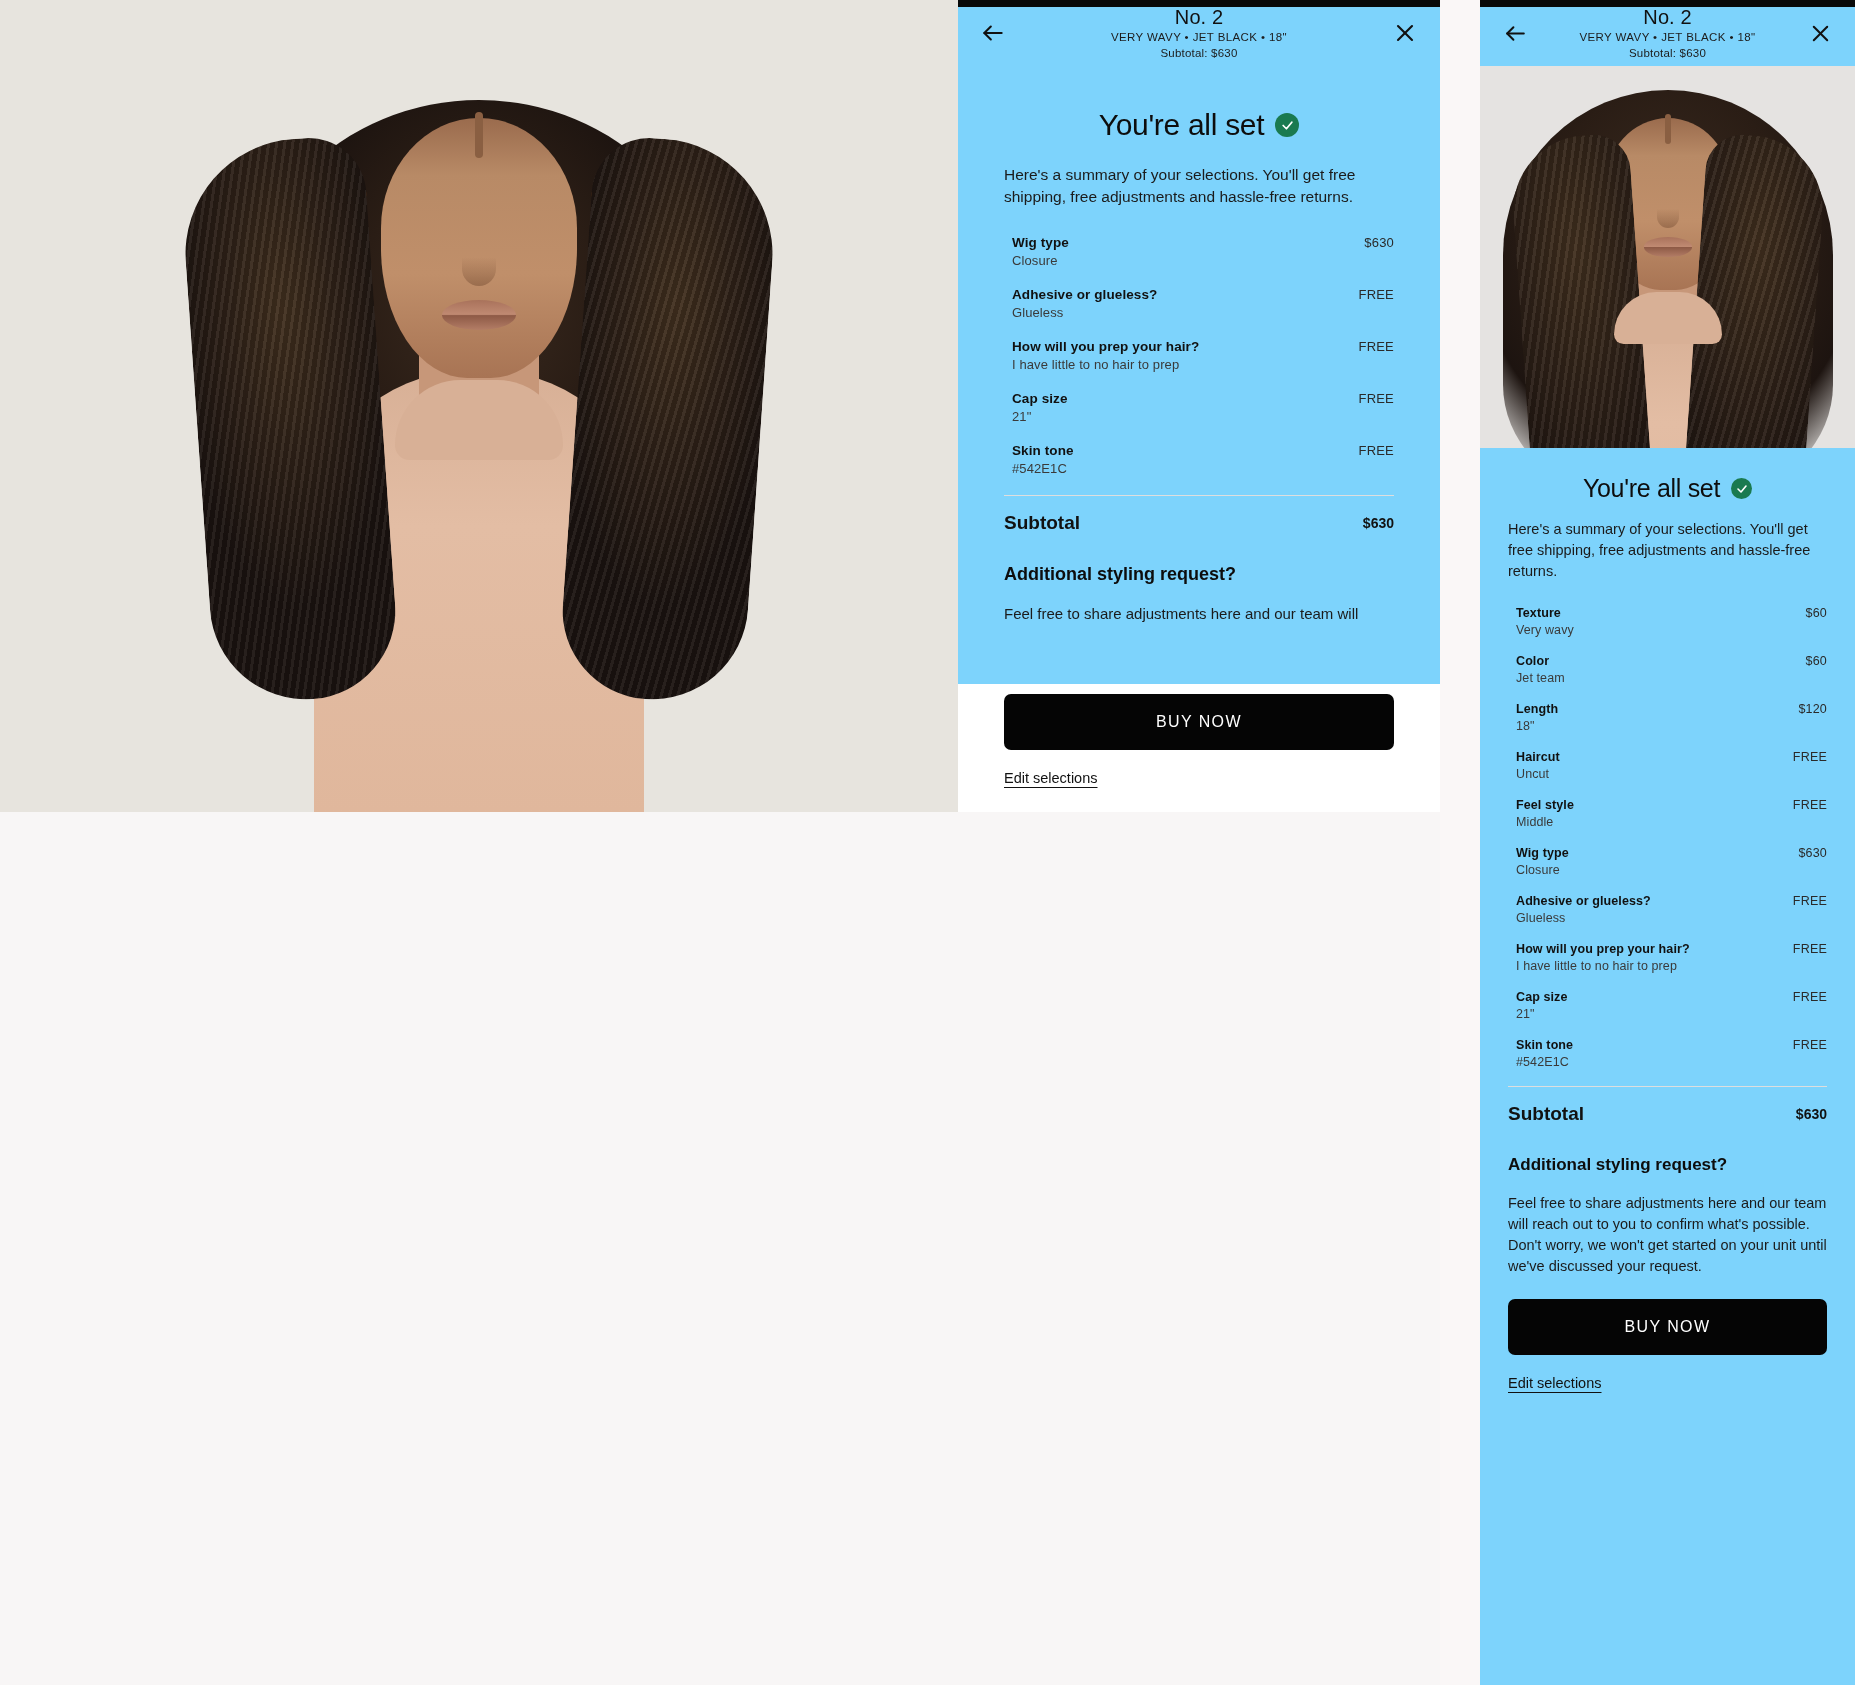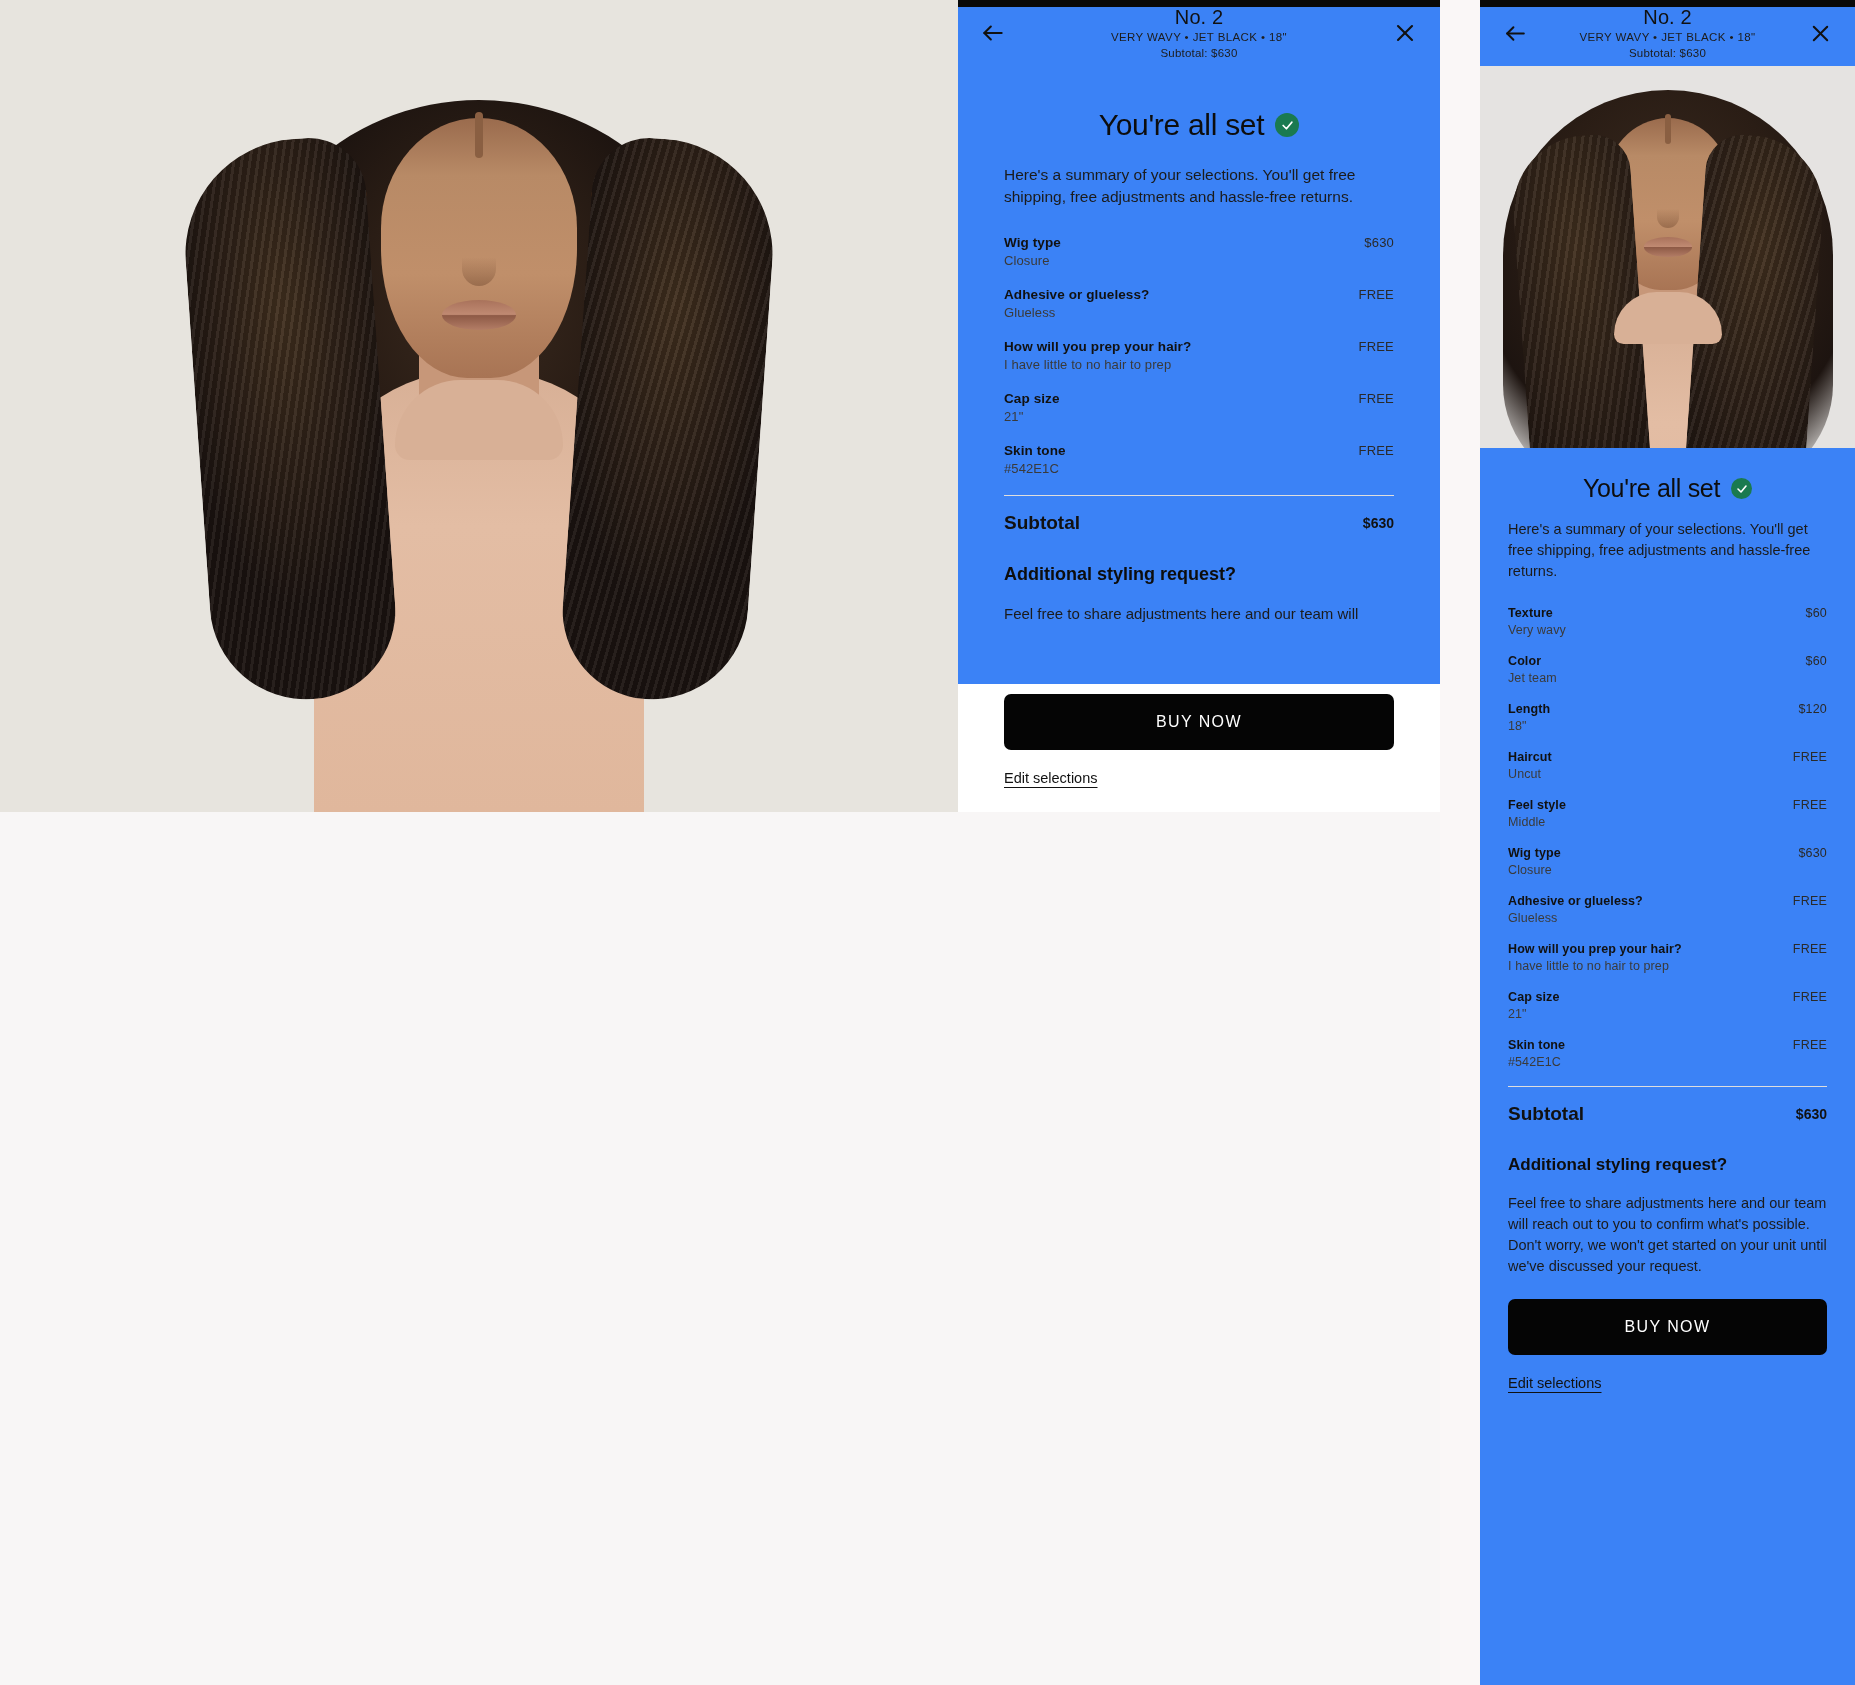--- a/index.html
+++ b/index.html
@@ -67,21 +67,21 @@
     border-radius: 22px/8px; box-shadow: 0 -7px 0 -4px #3b2618; }
   .m-eye.l { left: 187px; } .m-eye.r { right: 187px; }
   .m-brow { position: absolute; top: 192px; width: 58px; height: 9px; background: #3a2416; border-radius: 6px; }
   .m-brow.l { left: 180px; transform: rotate(-5deg);} .m-brow.r { right: 180px; transform: rotate(5deg);}
   .m-nose { position: absolute; left: 50%; transform: translateX(-50%); top: 238px;
     width: 34px; height: 48px; background: linear-gradient(180deg, rgba(0,0,0,0) 40%, rgba(110,70,45,0.45) 100%); border-radius: 0 0 17px 17px; }
   .m-lip { position: absolute; left: 50%; transform: translateX(-50%); top: 300px;
     width: 74px; height: 30px; background: linear-gradient(180deg,#a9725b 0%, #c08a72 48%, #8e5a46 52%, #b37d66 100%); border-radius: 40px/16px; }
 
   
-  .panel { position: absolute; background: #3b82f6; overflow: hidden; }
+  .panel { position: absolute; background: #7dd3fc; overflow: hidden; }
   .topbar { position: absolute; left: 0; top: 0; width: 100%; height: 7px; background: #090909; }
 
   .nav {
     position: relative; display: flex; align-items: center;
     padding: 0 18px; height: 66px;
   }
   .nav-icon {
     width: 34px; height: 34px; display: flex; align-items: center; justify-content: center;
     flex: 0 0 34px; cursor: pointer;
   }
@@ -95,21 +95,21 @@
   h1.allset {
     text-align: center; font-size: 30px; font-weight: 500; color: #0d0d0d;
     letter-spacing: -.3px; display: flex; align-items: center; justify-content: center; gap: 11px;
   }
   .check-badge {
     width: 24px; height: 24px; border-radius: 50%; background: #1a7a50;
     display: inline-flex; align-items: center; justify-content: center; flex: 0 0 24px;
   }
   .intro { font-size: 15.5px; line-height: 1.45; color: #1b1b1b; }
 
-  .items { margin-top: 26px; }
+  .items { margin-top: 26px; margin-left: 8px; }
   .item { display: flex; justify-content: space-between; align-items: flex-start; margin-bottom: 19px; }
   .item-label { font-size: 13.5px; font-weight: 700; color: #111; letter-spacing: .1px; }
   .item-value { font-size: 13px; color: #3a3a3a; margin-top: 3px; letter-spacing: .1px; }
   .item-price { font-size: 13px; color: #2a2a2a; white-space: nowrap; padding-left: 14px; letter-spacing: .2px; }
 
   .rule { height: 1px; background: #dedede; margin: 4px 0 16px; }
   .subtotal-row { display: flex; justify-content: space-between; align-items: center; }
   .subtotal-label { font-size: 19px; font-weight: 700; color: #111; }
   .subtotal-price { font-size: 14px; font-weight: 700; color: #111; }
 

